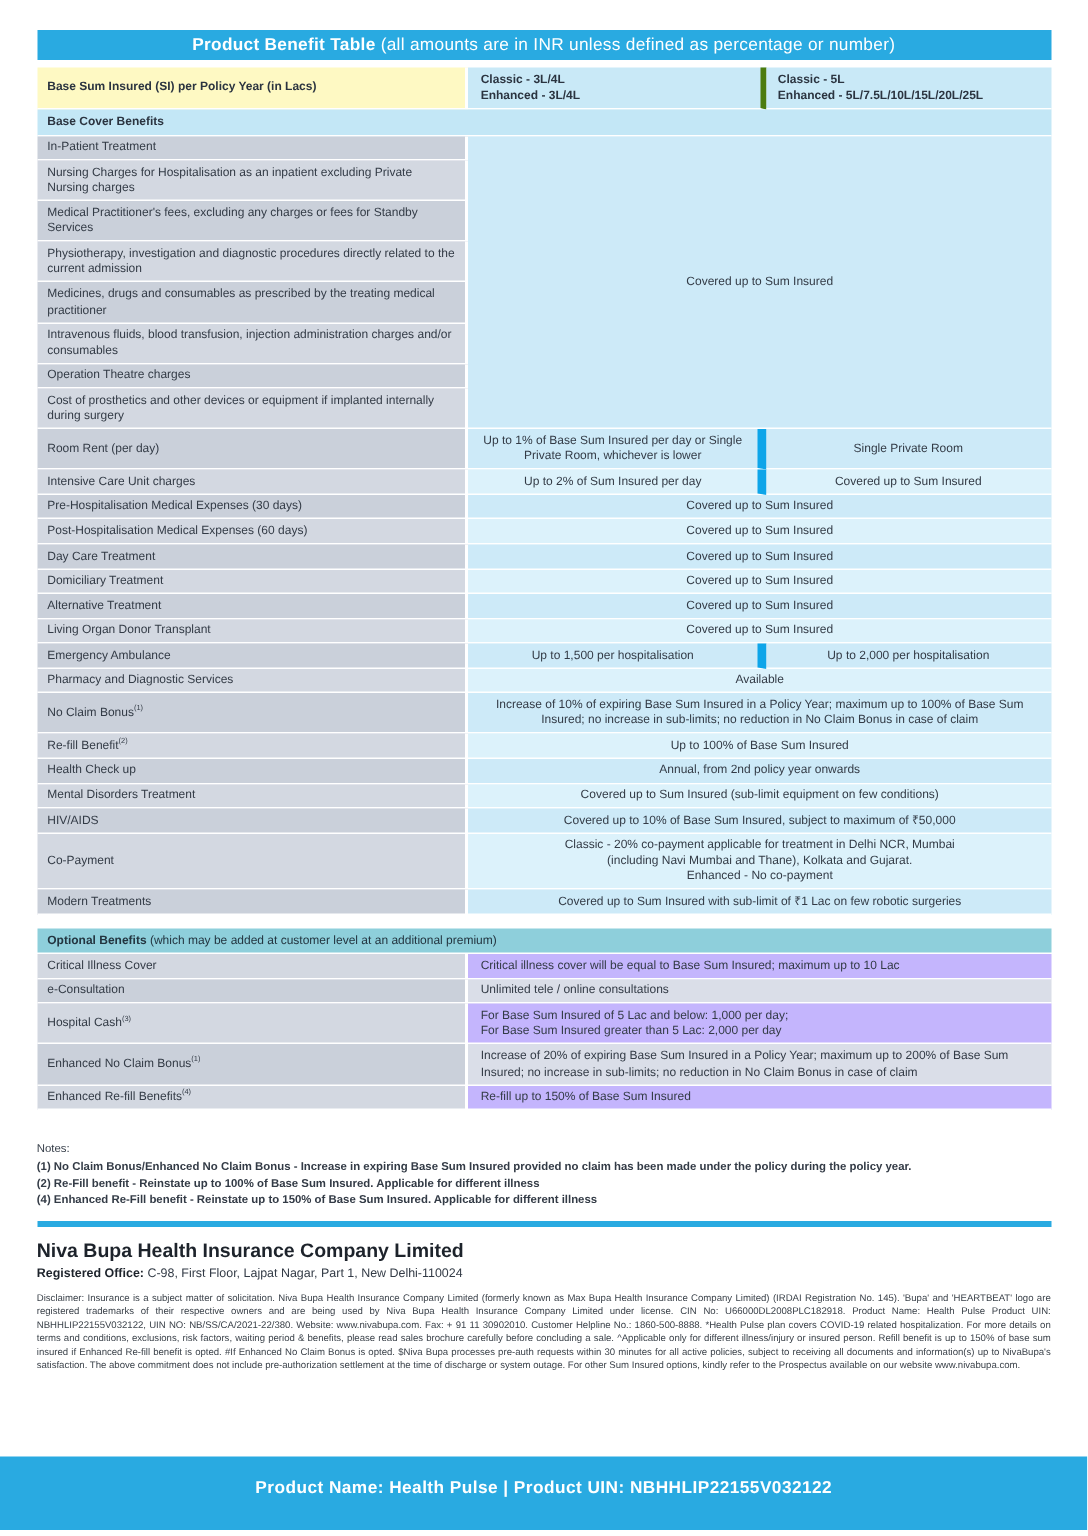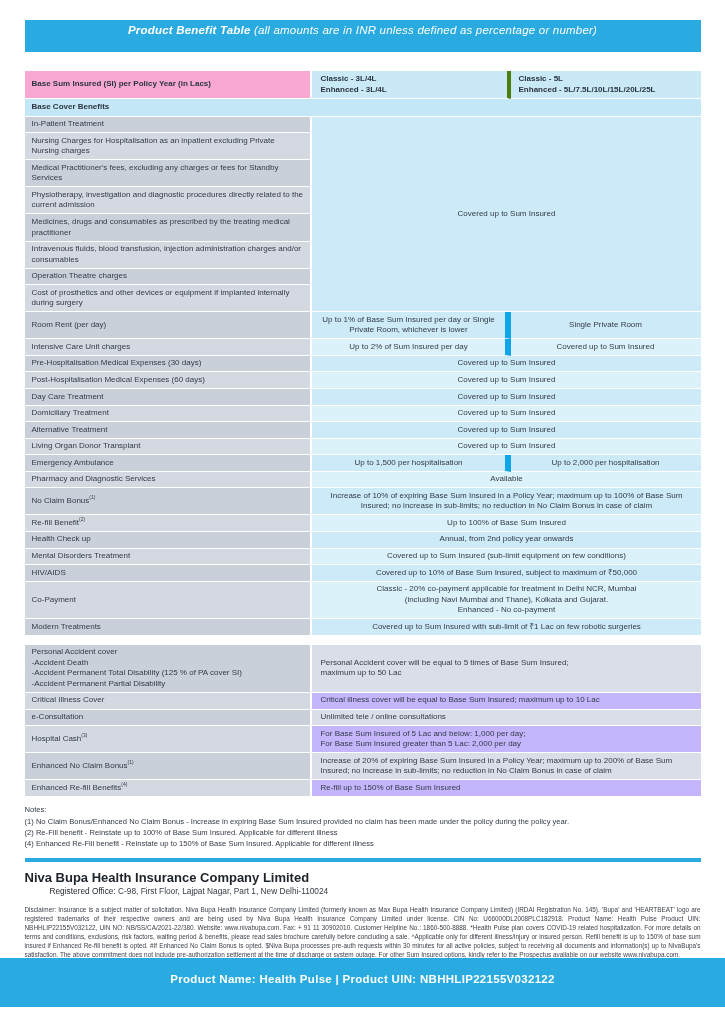--- a/index.html
+++ b/index.html
@@ -12,39 +12,38 @@
     overflow:hidden;
   }
   .content{width:676px;margin:0 auto;padding-top:20px;}
 
   
   .title-bar{
     background:var(--accent);
     color:#ffffff;
     text-align:center;
     font-size:11.5px;
-    padding:4px 2px 16px 2px;
+    padding:4px 2px 4px 2px;
     letter-spacing:.2px;
-    margin-bottom:19px;
-    font-style:italic;
+    margin-bottom:5px;
   }
   .title-bar .b{font-weight:bold;}
 
   
   table{border-collapse:separate;border-spacing:0;width:100%;table-layout:fixed;}
   td,th{
     font-size:8px;line-height:1.32;
     vertical-align:middle;
     border-bottom:1.5px solid #ffffff;
     white-space:pre-line;
     word-wrap:break-word;
   }
   th.lblh, td.lbl{border-right:2px solid #ffffff;}
   th{text-align:left;font-weight:bold;color:#2b3440;}
-  th.lblh{background:#f9a8d4;padding:3px 6px 3px 7px;}
+  th.lblh{background:#fef9c3;padding:3px 6px 3px 7px;}
   th.valh{background:#c9e9f7;padding:3px 6px 3px 8px;border-right:4px solid #4d7c0f;}
   th.valh:last-child{border-right:none;}
 
   tr.section-row td{
     background:#c3e7f6;font-weight:bold;color:#2b3440;
     padding:3px 6px 3px 7px;border-right:none;margin-top:45px;
   }
   td.lbl{background:#cad0da;padding:2.5px 6px 2.5px 7px;color:#333b46;}
   td.lbl.b{background:#d3d8e1;}
   td.val{background:#cdeaf8;text-align:center;padding:2.5px 8px;}
@@ -60,42 +59,42 @@
     color:#233540;
     font-size:8px;
     padding:3.5px 6px 3.5px 7px;
     margin-bottom:1.5px;
   }
   .opt-header .b{font-weight:bold;}
   td.oval{background:#dadee8;text-align:left;padding:2.5px 8px;}
   td.oval.b{background:#c4b5fd;}
 
   
-  .notes{margin-top:7px;font-size:7.6px;line-height:1.45;color:#333b46;}
+  .notes{margin-top:20px;font-size:7.6px;line-height:1.45;color:#333b46;}
   .notes .notes-title{margin-bottom:1px;}
   .notes ul{margin:0;padding:0;list-style:none;}
-  .notes li{padding-left:13px;text-indent:-13px;}
+  .notes li{padding-left:13px;text-indent:-13px;font-weight:bold;}
 
   
   .divider{height:4px;background:var(--accent);margin:9px 0 7px 0;}
 
   
   .company-name{font-size:13px;font-weight:bold;color:#1d232b;line-height:1.35;}
   .office-line{font-size:8.3px;color:#333b46;line-height:1.35;}
-  .office-line .b{font-weight:normal;color:#1d232b;margin-left:25px;}
+  .office-line .b{font-weight:bold;color:#1d232b;}
 
   .disclaimer{
     margin:7px 0 0 0;
     font-size:6.4px;line-height:1.42;
     text-align:justify;color:#3c434b;
   }
 
   
   .bottom-bar{
-    position:absolute;left:0;bottom:17px;width:100%;height:49px;
+    position:absolute;left:0;bottom:4px;width:100%;height:49px;
     background:var(--accent);
     display:flex;align-items:center;justify-content:center;
   }
   .bottom-bar span{color:#ffffff;font-weight:bold;font-size:11.5px;letter-spacing:.3px;padding-bottom:8px;}
 </style>
 </head>
 <body>
 
 <div class="page" style="--accent: #29aae1; --teal: #8ecfdb;">
   <div class="content">
@@ -219,35 +218,30 @@
           </tr>
           <tr>
             <td class="lbl a">Modern Treatments</td>
             <td colspan="2" class="val a">Covered up to Sum Insured with sub-limit of ₹1 Lac on few robotic surgeries</td>
           </tr>
         </tbody>
     </table>
 
     <div class="opt-gap"></div>
 
+    <div class="opt-header">
+      <span class="b">Optional Benefits</span><span> (which may be added at customer level at an additional premium)</span>
+    </div>
 
     <table>
       <colgroup>
         <col style="width:42.6%">
           <col style="width:57.4%">
       </colgroup>
       <tbody id="opt-body">
-          <tr>
-            <td class="lbl a">Personal Accident cover
--Accident Death
--Accident Permanent Total Disability (125 % of PA cover SI)
--Accident Permanent Partial Disability</td>
-            <td class="oval a">Personal Accident cover will be equal to 5 times of Base Sum Insured;
-maximum up to 50 Lac</td>
-          </tr>
           <tr>
             <td class="lbl b">Critical Illness Cover</td>
             <td class="oval b">Critical illness cover will be equal to Base Sum Insured; maximum up to 10 Lac</td>
           </tr>
           <tr>
             <td class="lbl a">e-Consultation</td>
             <td class="oval a">Unlimited tele / online consultations</td>
           </tr>
           <tr>
             <td class="lbl b">Hospital Cash<sup>(3)</sup></td>

